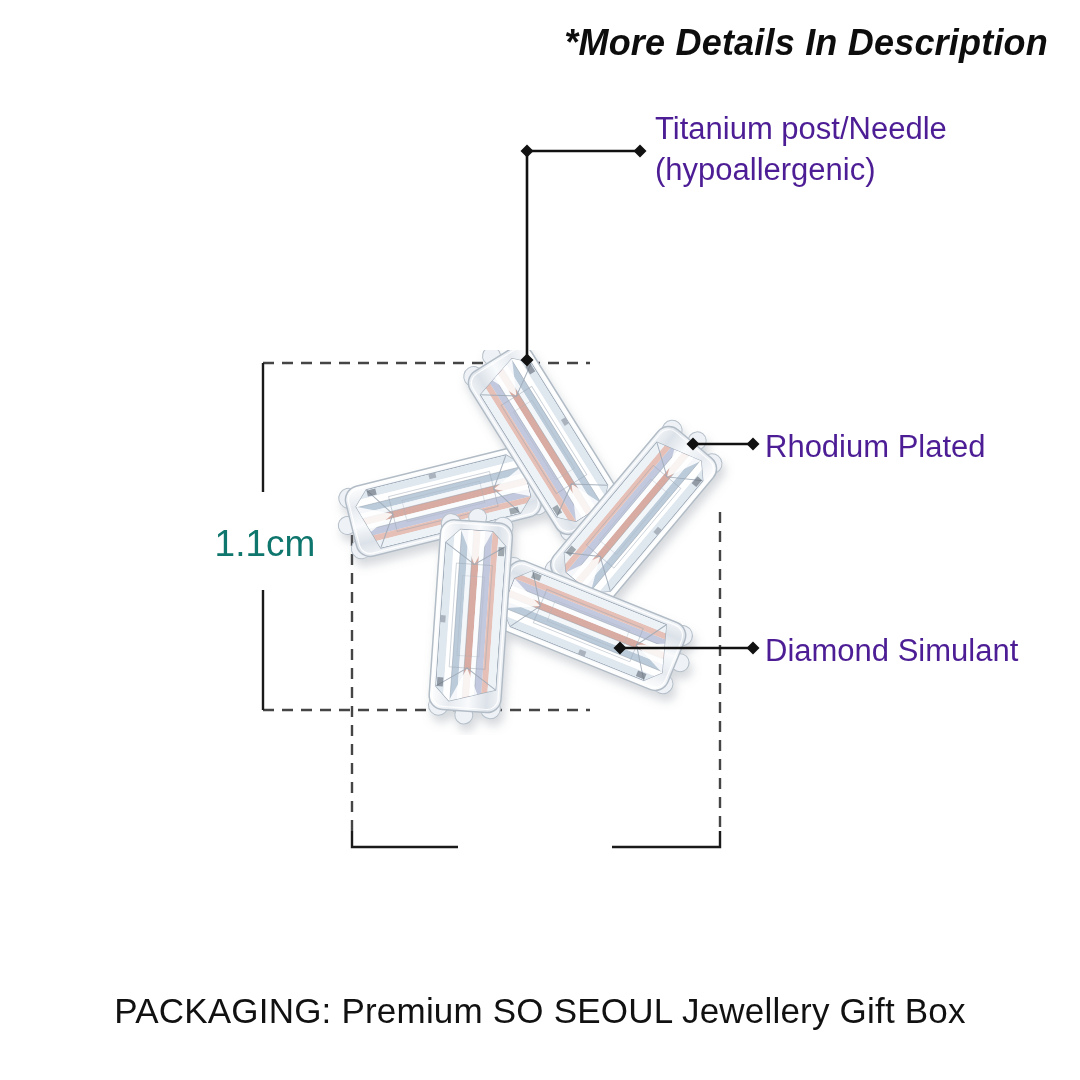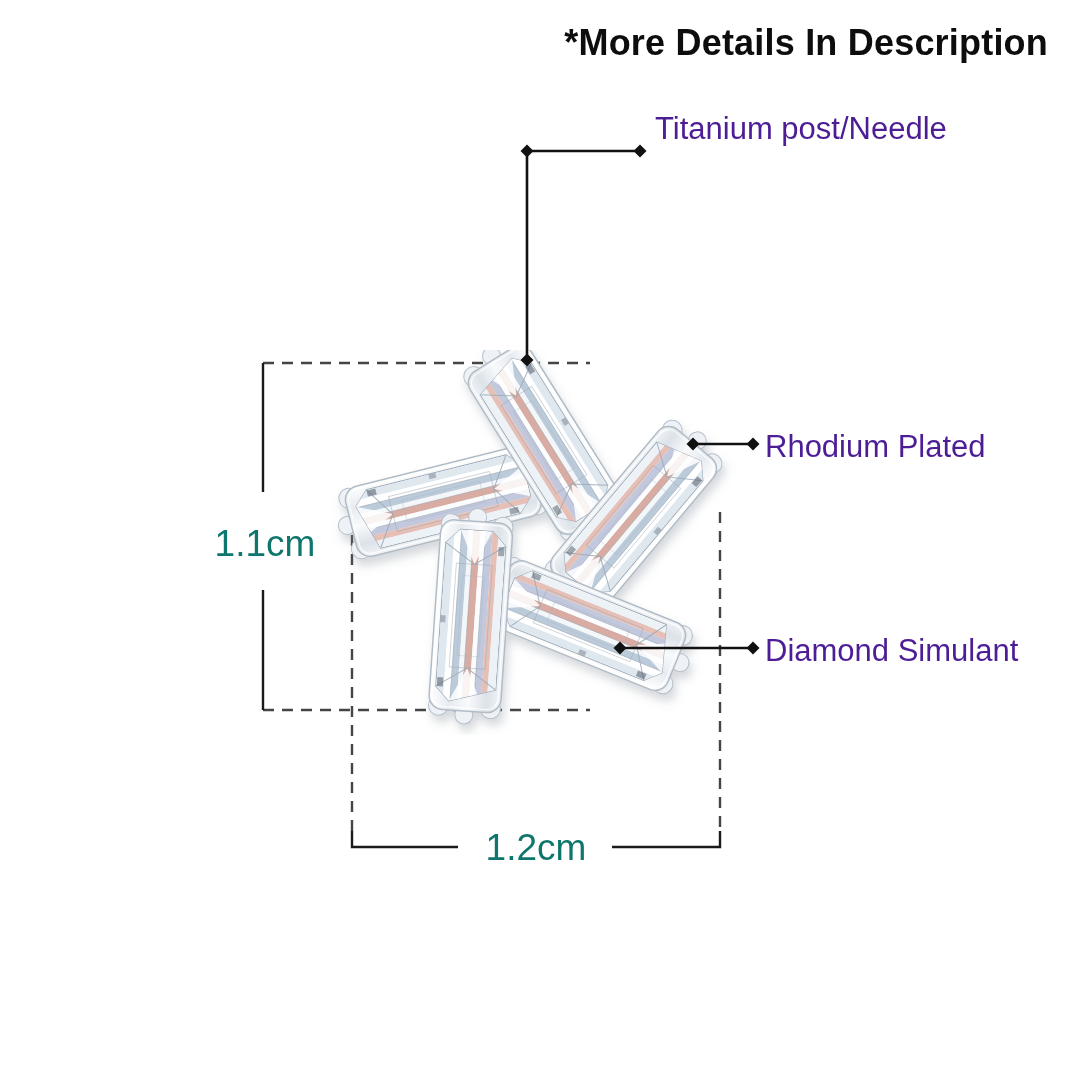--- a/index.html
+++ b/index.html
@@ -3,21 +3,21 @@
 <meta charset="utf-8">
 <style>
   html,body{margin:0;padding:0;background:#ffffff;}
   #stage{
     position:relative;width:1080px;height:1080px;background:#ffffff;overflow:hidden;
     font-family:"Liberation Sans", sans-serif;color:#141414;
   }
   .abs{position:absolute;}
   .note{
     top:22px;right:32px;
-    font-size:36px;font-weight:bold;color:#0d0d0e;
+    font-size:36px;font-weight:bold;font-style:italic;color:#0d0d0e;
     letter-spacing:0.2px;white-space:nowrap;
   }
   .callout{
     font-size:31px;color:#4c1d95;line-height:41px;white-space:nowrap;
   }
   .callout-titanium{left:655px;top:108px;}
   .callout-rhodium{left:765px;top:426px;}
   .callout-simulant{left:765px;top:630px;}
   .dim-label{
     font-size:37px;font-weight:500;color:#0f766e;text-align:center;width:200px;
@@ -143,24 +143,25 @@
       <use href="#dot" x="753" y="444"></use>
       <use href="#dot" x="620" y="648"></use>
       <use href="#dot" x="753" y="648"></use>
     </g>
   </svg>
 
   <div class="abs note">*More Details In Description</div>
 
   <div class="abs callout callout-titanium">
     <div>Titanium post/Needle</div>
+    <div>(hypoallergenic)</div>
   </div>
 
   <div class="abs callout callout-rhodium">Rhodium Plated</div>
 
   <div class="abs callout callout-simulant">Diamond Simulant</div>
 
   <div class="abs dim-label dim-height">1.1cm</div>
 
-  <div class="abs dim-label dim-width">1.2cm</div>
 
+  <div class="abs packaging">PACKAGING: Premium SO SEOUL Jewellery Gift Box</div>
 
 </div>
 
 </body></html>

